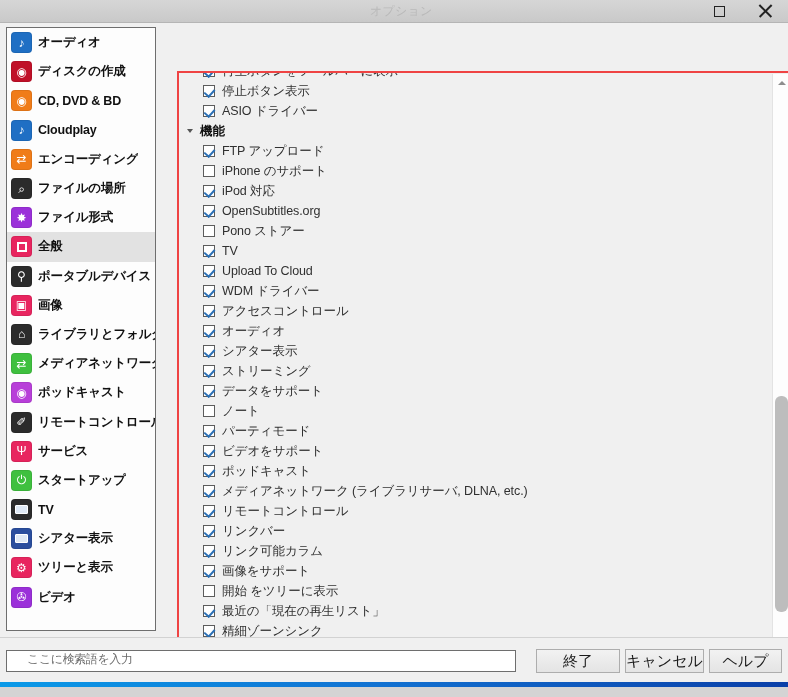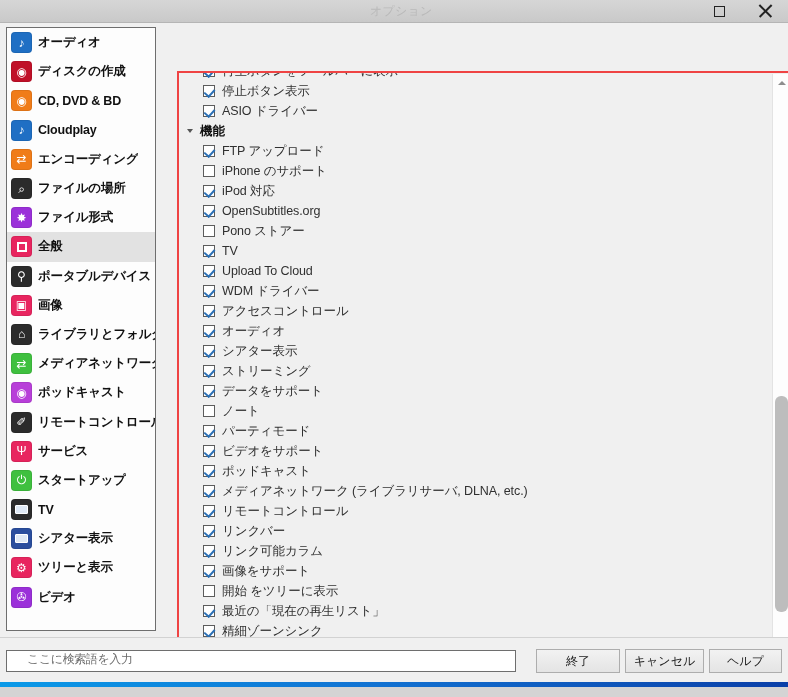--- a/index.html
+++ b/index.html
@@ -192,21 +192,21 @@
   }
   .search-ph {
     font-size: 12px; color: #6b6b6b; letter-spacing: -0.4px;
   }
   .btn {
     position: absolute; top: 11px; height: 24px;
     background: linear-gradient(to bottom, #f2f2f2 0%, #e4e4e4 100%);
     border: 1px solid #adadad;
     box-sizing: border-box;
     display: flex; align-items: center; justify-content: center;
-    font-size: 12px; color: #1b1b1b;
+    font-size: 15px; color: #1b1b1b;
   }
   .btn-finish { left: 536px; width: 84px; }
   .btn-cancel { left: 625px; width: 79px; }
   .btn-help   { left: 709px; width: 73px; }
 
   
   .taskstrip {
     position: absolute; left: 0; top: 682px;
     width: 788px; height: 15px;
     background: #d4d4d4;

